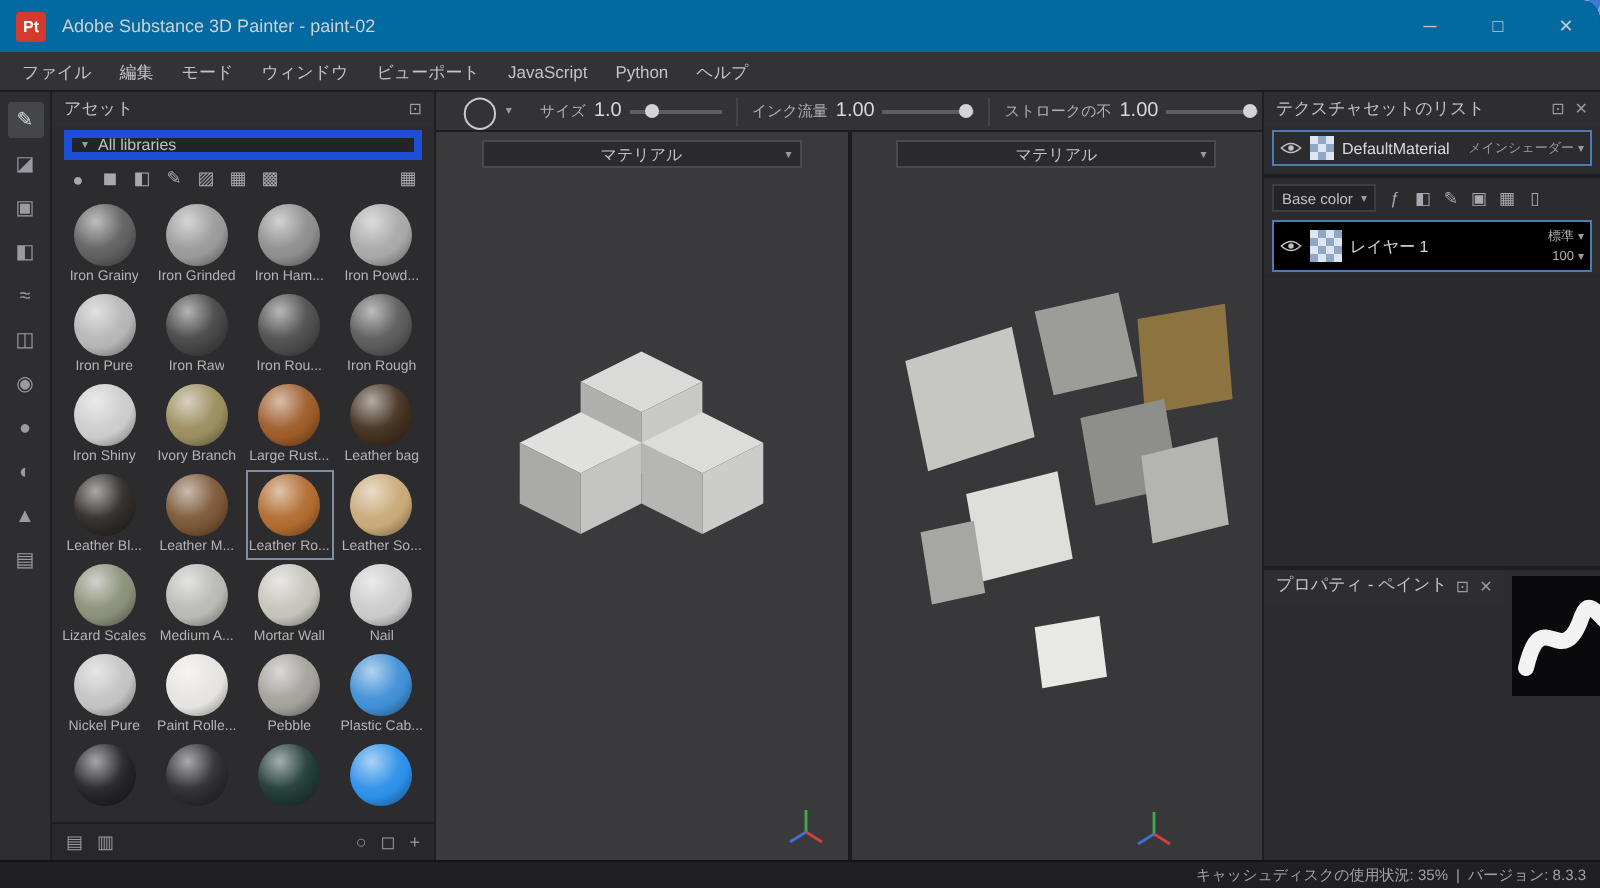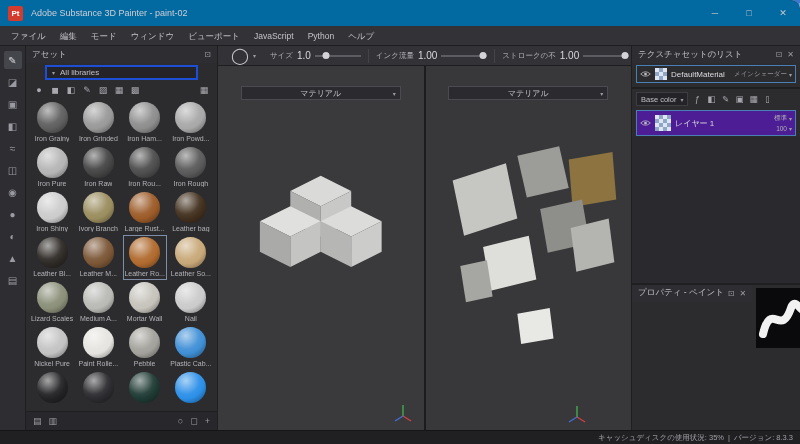--- a/index.html
+++ b/index.html
@@ -27,21 +27,21 @@
   
   .toolstrip{width:26px;background:#2e2e32;border-right:1px solid #1f1f22;display:flex;flex-direction:column;
     align-items:center;padding-top:5px;gap:4px;flex:none}
   .tool-ic{width:18px;height:18px;display:flex;align-items:center;justify-content:center;font-size:10px;color:#9a9aa2;border-radius:2px}
   .tool-ic.active{background:#45464c;color:#d8d8dc}
 
   
   .assets{width:192px;background:#2c2c2f;border-right:1px solid #1f1f22;display:flex;flex-direction:column;flex:none;min-height:0}
   .panel-head{height:17px;display:flex;align-items:center;gap:4px;padding:0 6px;font-size:8.5px;color:#c2c2c6;background:#2e2e32;flex:none}
   .head-ics{margin-left:auto;display:flex;gap:5px;font-size:8px;color:#9a9aa0}
-  .lib-row{margin:2px 19px 1px;height:15px;background:#242428;border:2px solid #1d4ed8;display:flex;align-items:center;
+  .lib-row{margin:2px 6px 1px;height:15px;background:#242428;border:4px solid #1d4ed8;display:flex;align-items:center;
     gap:5px;font-size:8px;color:#c0c0c4;padding:0 5px;flex:none}
   .search-row{margin:1px 6px 2px;height:15px;background:#242428;border:1px solid #3d3d42;display:flex;align-items:center;
     gap:4px;padding:0 4px;flex:none}
   .search-row input{flex:1;background:transparent;border:none;outline:none;font-size:8px;color:#c0c0c4;font-family:inherit}
   .search-row input::placeholder{color:#85858a}
   .filter-row{display:flex;gap:2px;padding:2px 6px 3px;align-items:center;flex:none}
   .filter-ic{width:14px;height:13px;display:flex;align-items:center;justify-content:center;font-size:9px;color:#a8a8ae}
   .view-ic{margin-left:auto}
   .mat-grid{flex:1;overflow:hidden;display:grid;grid-template-columns:repeat(4,1fr);grid-auto-rows:45px;padding:1px 4px;column-gap:2px}
   .mat-cell{display:flex;flex-direction:column;align-items:center;padding-top:2px;min-width:0}
@@ -64,21 +64,21 @@
   .tb-value{font-size:10px;color:#d8d8dc}
   .slider{width:46px;height:2px;background:#5c5c62;position:relative;display:inline-block}
   .thumb{position:absolute;top:-3px;width:7px;height:7px;background:#d4d4d8;border-radius:50%;transform:translateX(-50%)}
   .caret{font-size:6px;color:#9a9aa0}
 
   .viewports{flex:1;display:flex;gap:2px;background:#1c1c1f;min-height:0}
   .viewport{flex:1;position:relative;overflow:hidden}
   .vp-left{background:#3a3a3d}
   .vp-right{background:#38383b}
   .vp-scene{position:absolute;inset:0;width:100%;height:100%}
-  .vp-dd{position:absolute;top:20px;left:50%;transform:translateX(-50%);width:160px;height:14px;background:#2b2b2f;
+  .vp-dd{position:absolute;top:4px;left:50%;transform:translateX(-50%);width:160px;height:14px;background:#2b2b2f;
     border:1px solid #4a4a50;display:flex;align-items:center;justify-content:center;gap:4px;font-size:8px;color:#c4c4c8}
   .vp-dd .caret{position:absolute;right:4px}
   .gizmo{position:absolute;width:22px;height:22px}
   .gz-left{right:10px;bottom:6px}
   .gz-right{left:140px;bottom:5px}
 
   
   .rightpanel{width:169px;background:#2c2c2f;border-left:1px solid #1f1f22;display:flex;flex-direction:column;flex:none;min-height:0}
   .rp-divider{height:2px;background:#1f1f22;flex:none}
   .settings-row{display:flex;justify-content:flex-end;padding:3px 5px 2px;flex:none}
@@ -90,21 +90,21 @@
   .ts-name{flex:1;font-size:8px;white-space:nowrap;overflow:hidden}
   .shader-dd{font-size:6.5px;color:#9a9aa0;display:flex;align-items:center;gap:2px;white-space:nowrap}
 
   .tabs{display:flex;height:17px;background:#26262a;border-bottom:1px solid #1f1f22;flex:none}
   .tab{padding:0 6px;display:flex;align-items:center;gap:4px;font-size:7.5px;white-space:nowrap}
   .tab.active{background:#38383d;color:#dcdce0}
   .tab.inactive{color:#8e8e94}
   .tab .x{font-size:6.5px;color:#9a9aa0}
   .layer-toolbar{display:flex;align-items:center;gap:3px;padding:3px 4px;flex:none}
   .lt-ic{width:12px;height:12px;display:flex;align-items:center;justify-content:center;font-size:8.5px;color:#a8a8ae}
-  .layer-row{margin:1px 4px;border:1px solid #4a7fb5;background:#4c1d95;display:flex;align-items:center;gap:4px;
+  .layer-row{margin:1px 4px;border:1px solid #4a7fb5;background:#000000;display:flex;align-items:center;gap:4px;
     padding:3px;font-size:8px;color:#d8d8dc;flex:none}
   .layer-name{flex:1;white-space:nowrap;overflow:hidden}
   .layer-right{display:flex;flex-direction:column;align-items:flex-end;gap:2px;font-size:6.5px;color:#b0b0b6}
   .layer-right .row{display:flex;align-items:center;gap:2px}
   .layer-fill{flex:1;background:#2a2a2e;min-height:40px}
 
   .props{flex:1;display:flex;flex-direction:row;min-height:0}
   .previews{display:flex;gap:2px;padding:3px 4px;flex:none}
   .preview{width:66px;height:60px;background:#0a0a0c;position:relative;overflow:hidden}
   .sphere-big{position:absolute;inset:3px;border-radius:50%;

